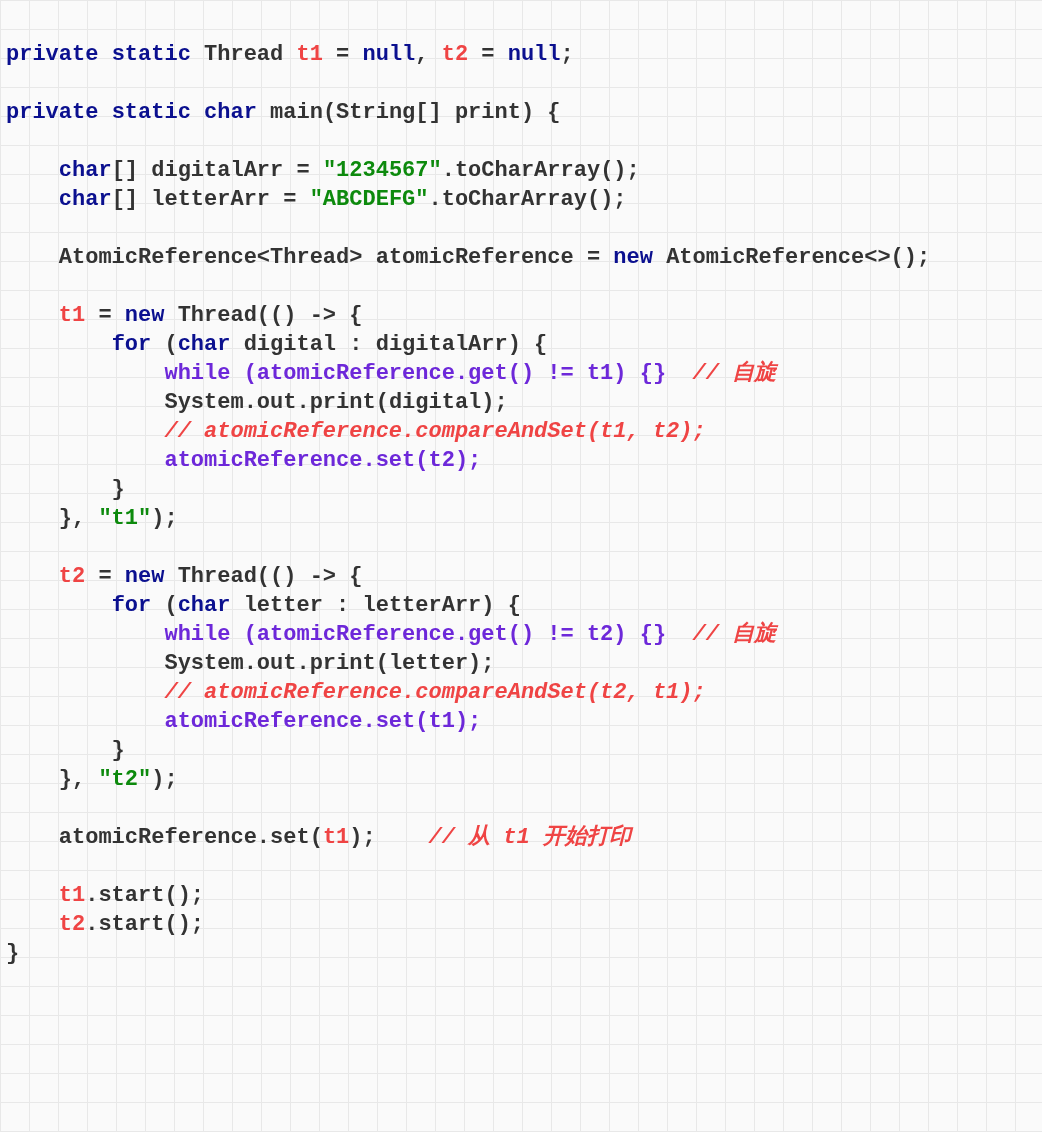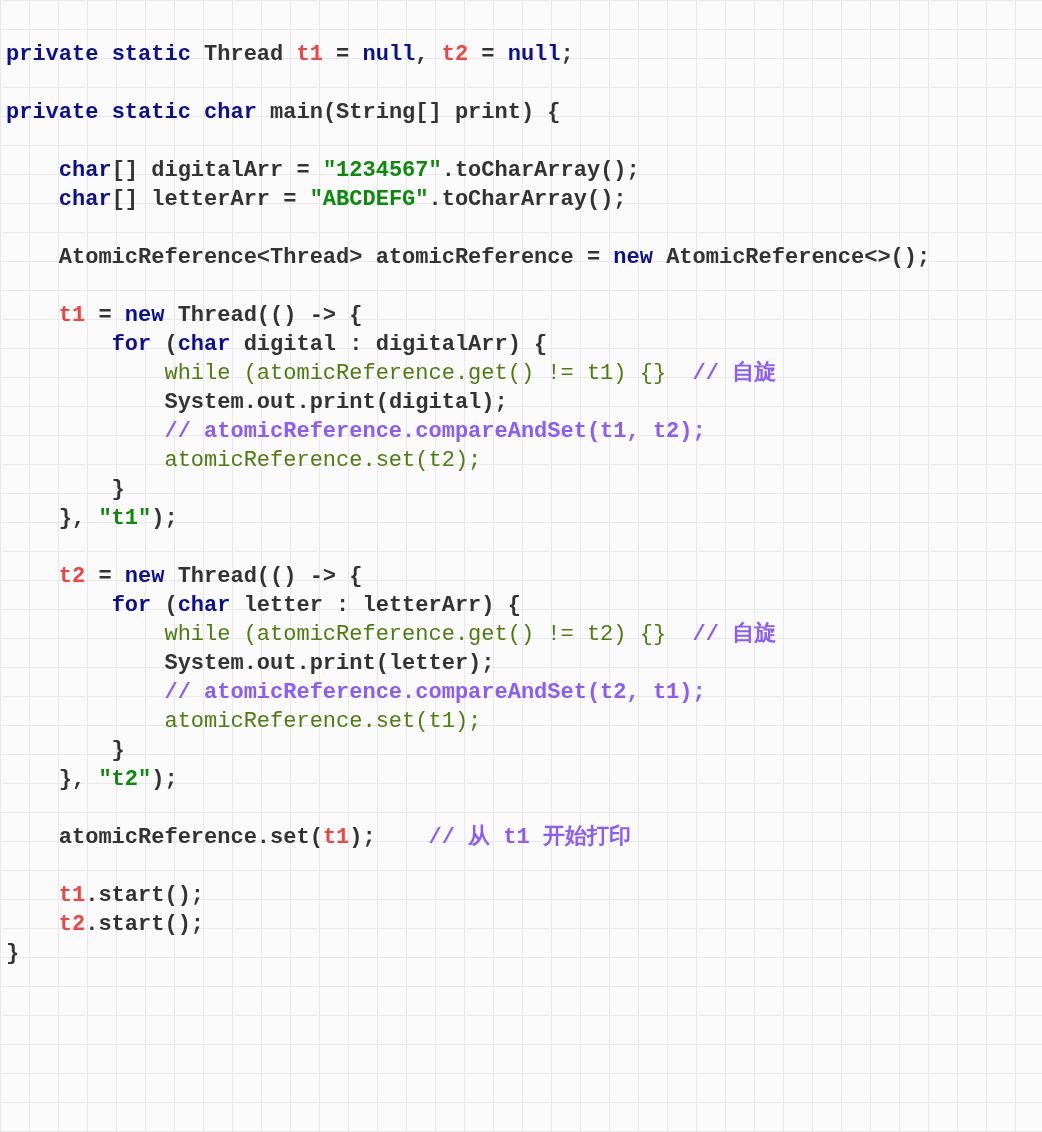--- a/index.html
+++ b/index.html
@@ -23,22 +23,22 @@
     padding: 0;
     padding-top: 40px;
     padding-left: 6px;
     line-height: 29px;
     white-space: pre;
     font-family: "Courier New", monospace;
   }
   .kw  { color: #0b108f; font-weight: bold; }          
   .var { color: #ef4444; }          
   .str { color: #0d8a0d; font-weight: bold; }           
-  .cmt { color: #8b5cf6; }          
-  .stmt{ color: #4d7c0f; font-weight: normal; }           
+  .cmt { color: #ef4444; font-style: italic; }          
+  .stmt{ color: #6d28d9; font-weight: bold; }           
   .txt { color: #333; }                                  
 </style>
 </head>
 <body>
 
 <pre class="code"><span class="kw">private</span> <span class="kw">static</span> <span class="txt">Thread</span> <span class="var">t1</span> = <span class="kw">null</span>, <span class="var">t2</span> = <span class="kw">null</span>;
 
 <span class="kw">private</span> <span class="kw">static</span> <span class="kw">char</span> <span class="txt">main</span>(<span class="txt">String</span>[] <span class="txt">print</span>) {
 
     <span class="kw">char</span>[] <span class="txt">digitalArr</span> = <span class="str">"1234567"</span>.<span class="txt">toCharArray</span>();

